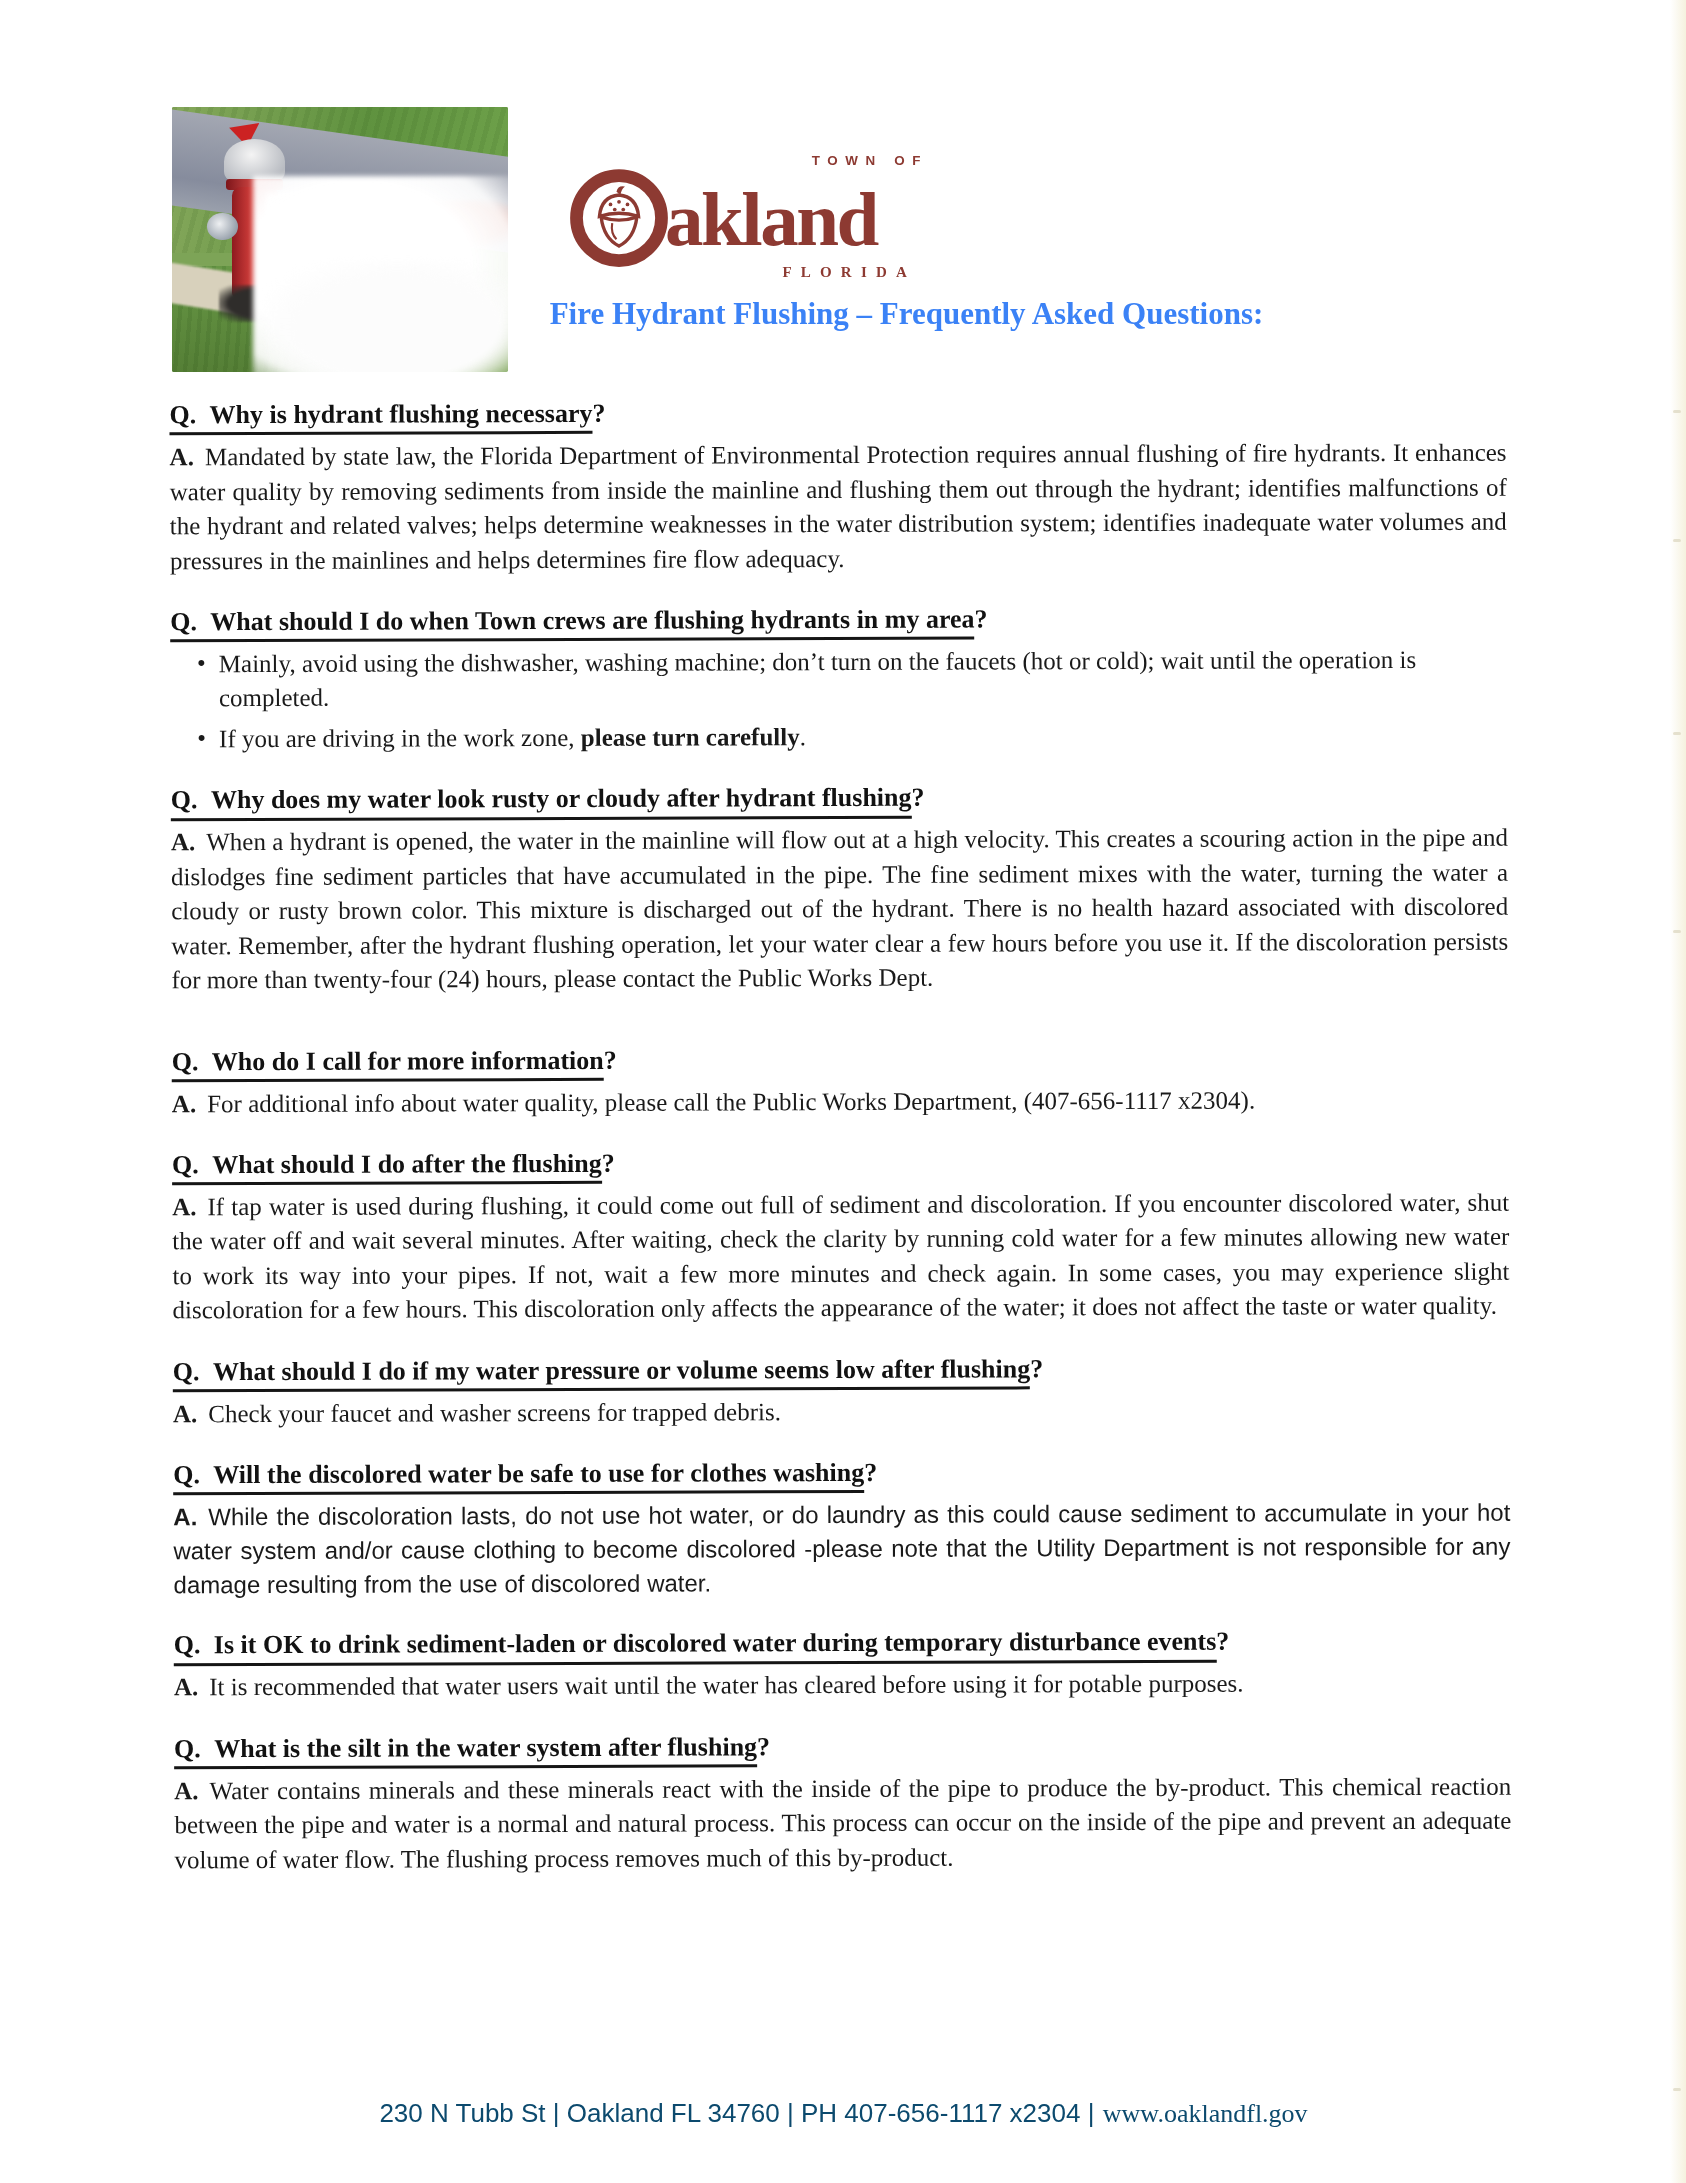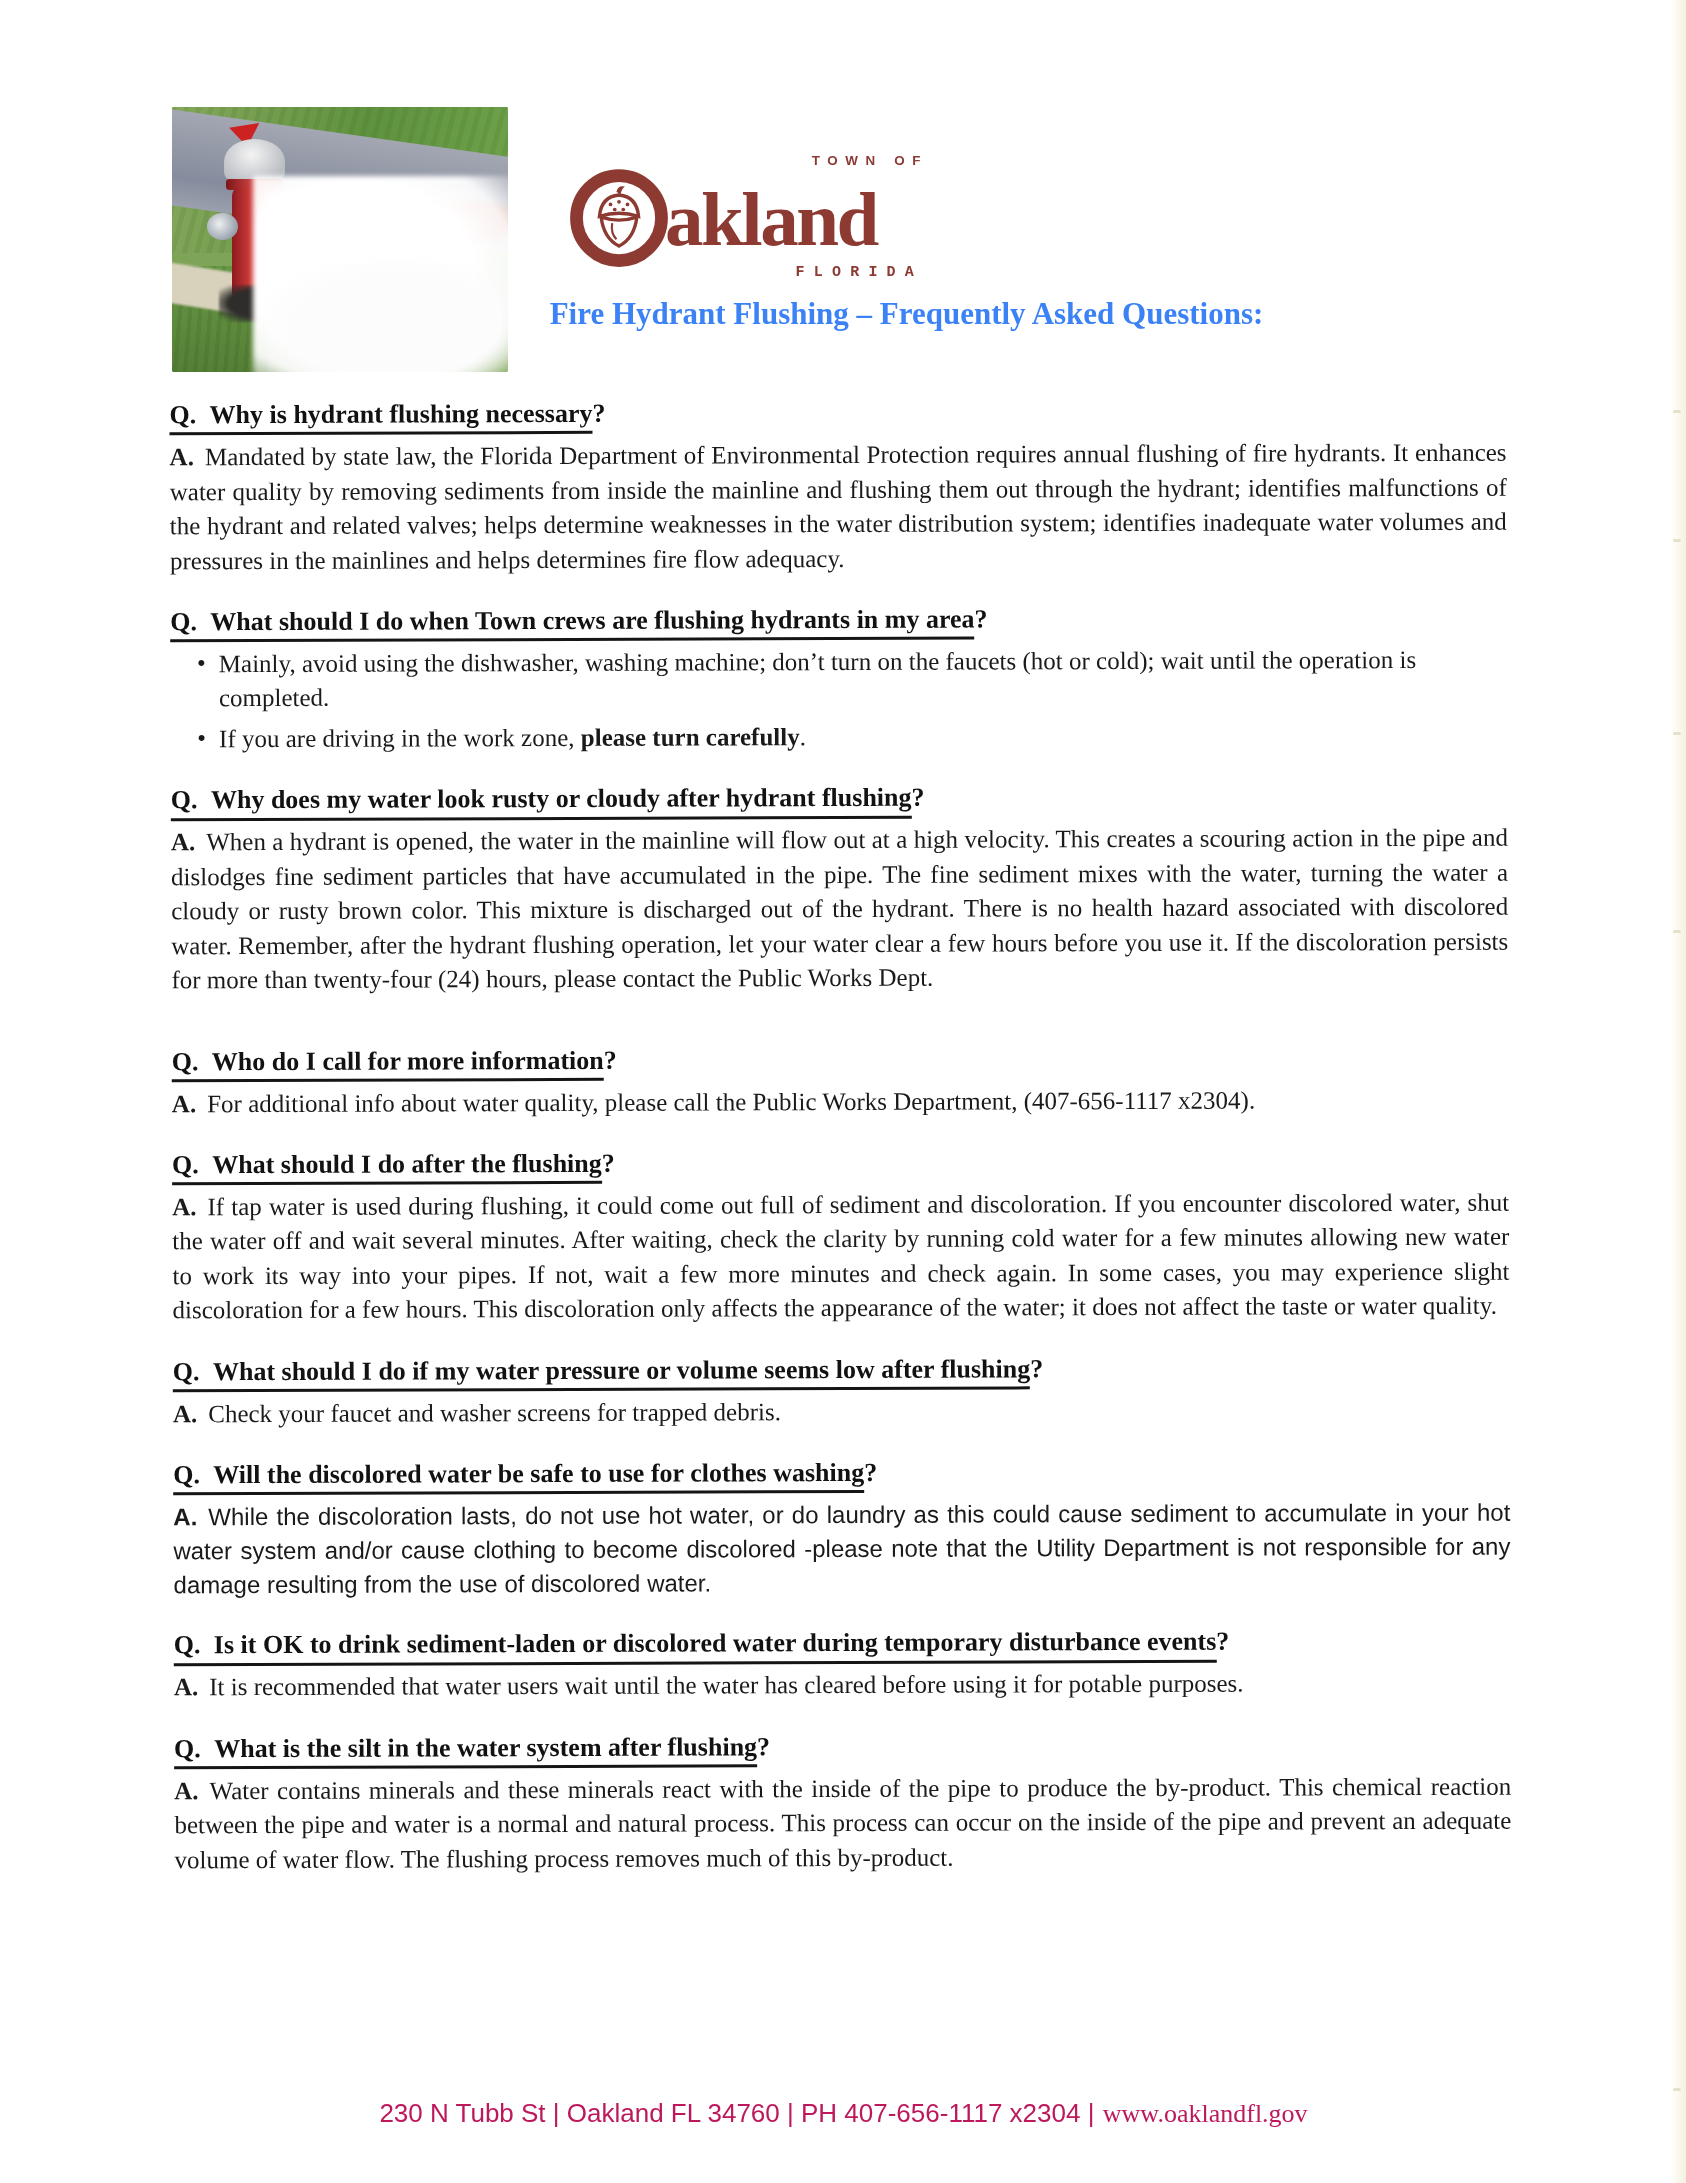--- a/index.html
+++ b/index.html
@@ -95,22 +95,22 @@
     font-family: "Liberation Serif", serif; font-weight: bold;
     font-size: 77px; line-height: 1; letter-spacing: -2.5px;
     margin-left: -5px; padding-top: 8.4px;
   }
   .logo-town {
     position: absolute; top: 1.7px; right: 1px;
     font-family: "Liberation Sans", sans-serif; font-weight: bold;
     font-size: 13.4px; letter-spacing: 7.6px; white-space: nowrap;
   }
   .logo-florida {
-    position: absolute; bottom: -1.7px; right: 6px;
-    font-family: Liberation Mono, monospace; font-weight: bold;
+    position: absolute; bottom: -1.7px; right: 13px;
+    font-family: Liberation Serif, serif; font-weight: bold;
     font-size: 15px; letter-spacing: 9.2px; white-space: nowrap;
   }
 
   .doc-title {
     position: absolute; left: 470px; top: 296px; width: 873px;
     text-align: center; font-weight: bold; font-size: 31px; color: #3b82f6;
     white-space: nowrap;
   }
 
   
@@ -133,21 +133,21 @@
   li.bullet {
     font-size: 25px; line-height: 1.38; position: relative;
     padding-left: 23.5px; margin-bottom: 6.7px; color: #1a1a1a;
   }
   li.bullet::before { content: "\2022"; position: absolute; left: 1.7px; top: -0.8px; }
   .b-bold { font-weight: bold; }
 
   
   .footer {
     position: absolute; left: 0; top: 2098px; width: 100%;
-    text-align: center; font-size: 26px; color: #be185d; white-space: nowrap;
+    text-align: center; font-size: 26px; color: #0c4a6e; white-space: nowrap;
   }
   .footer-left { font-family: "Liberation Sans", sans-serif; }
   .footer-site { font-family: "Liberation Serif", serif; margin-left: 8.4px; }
 </style>
 </head>
 <body>
 
 <div class="scan-edge"></div>
 <div class="scan-mark" style="top:410px"></div>
 <div class="scan-mark" style="top:539px"></div>

